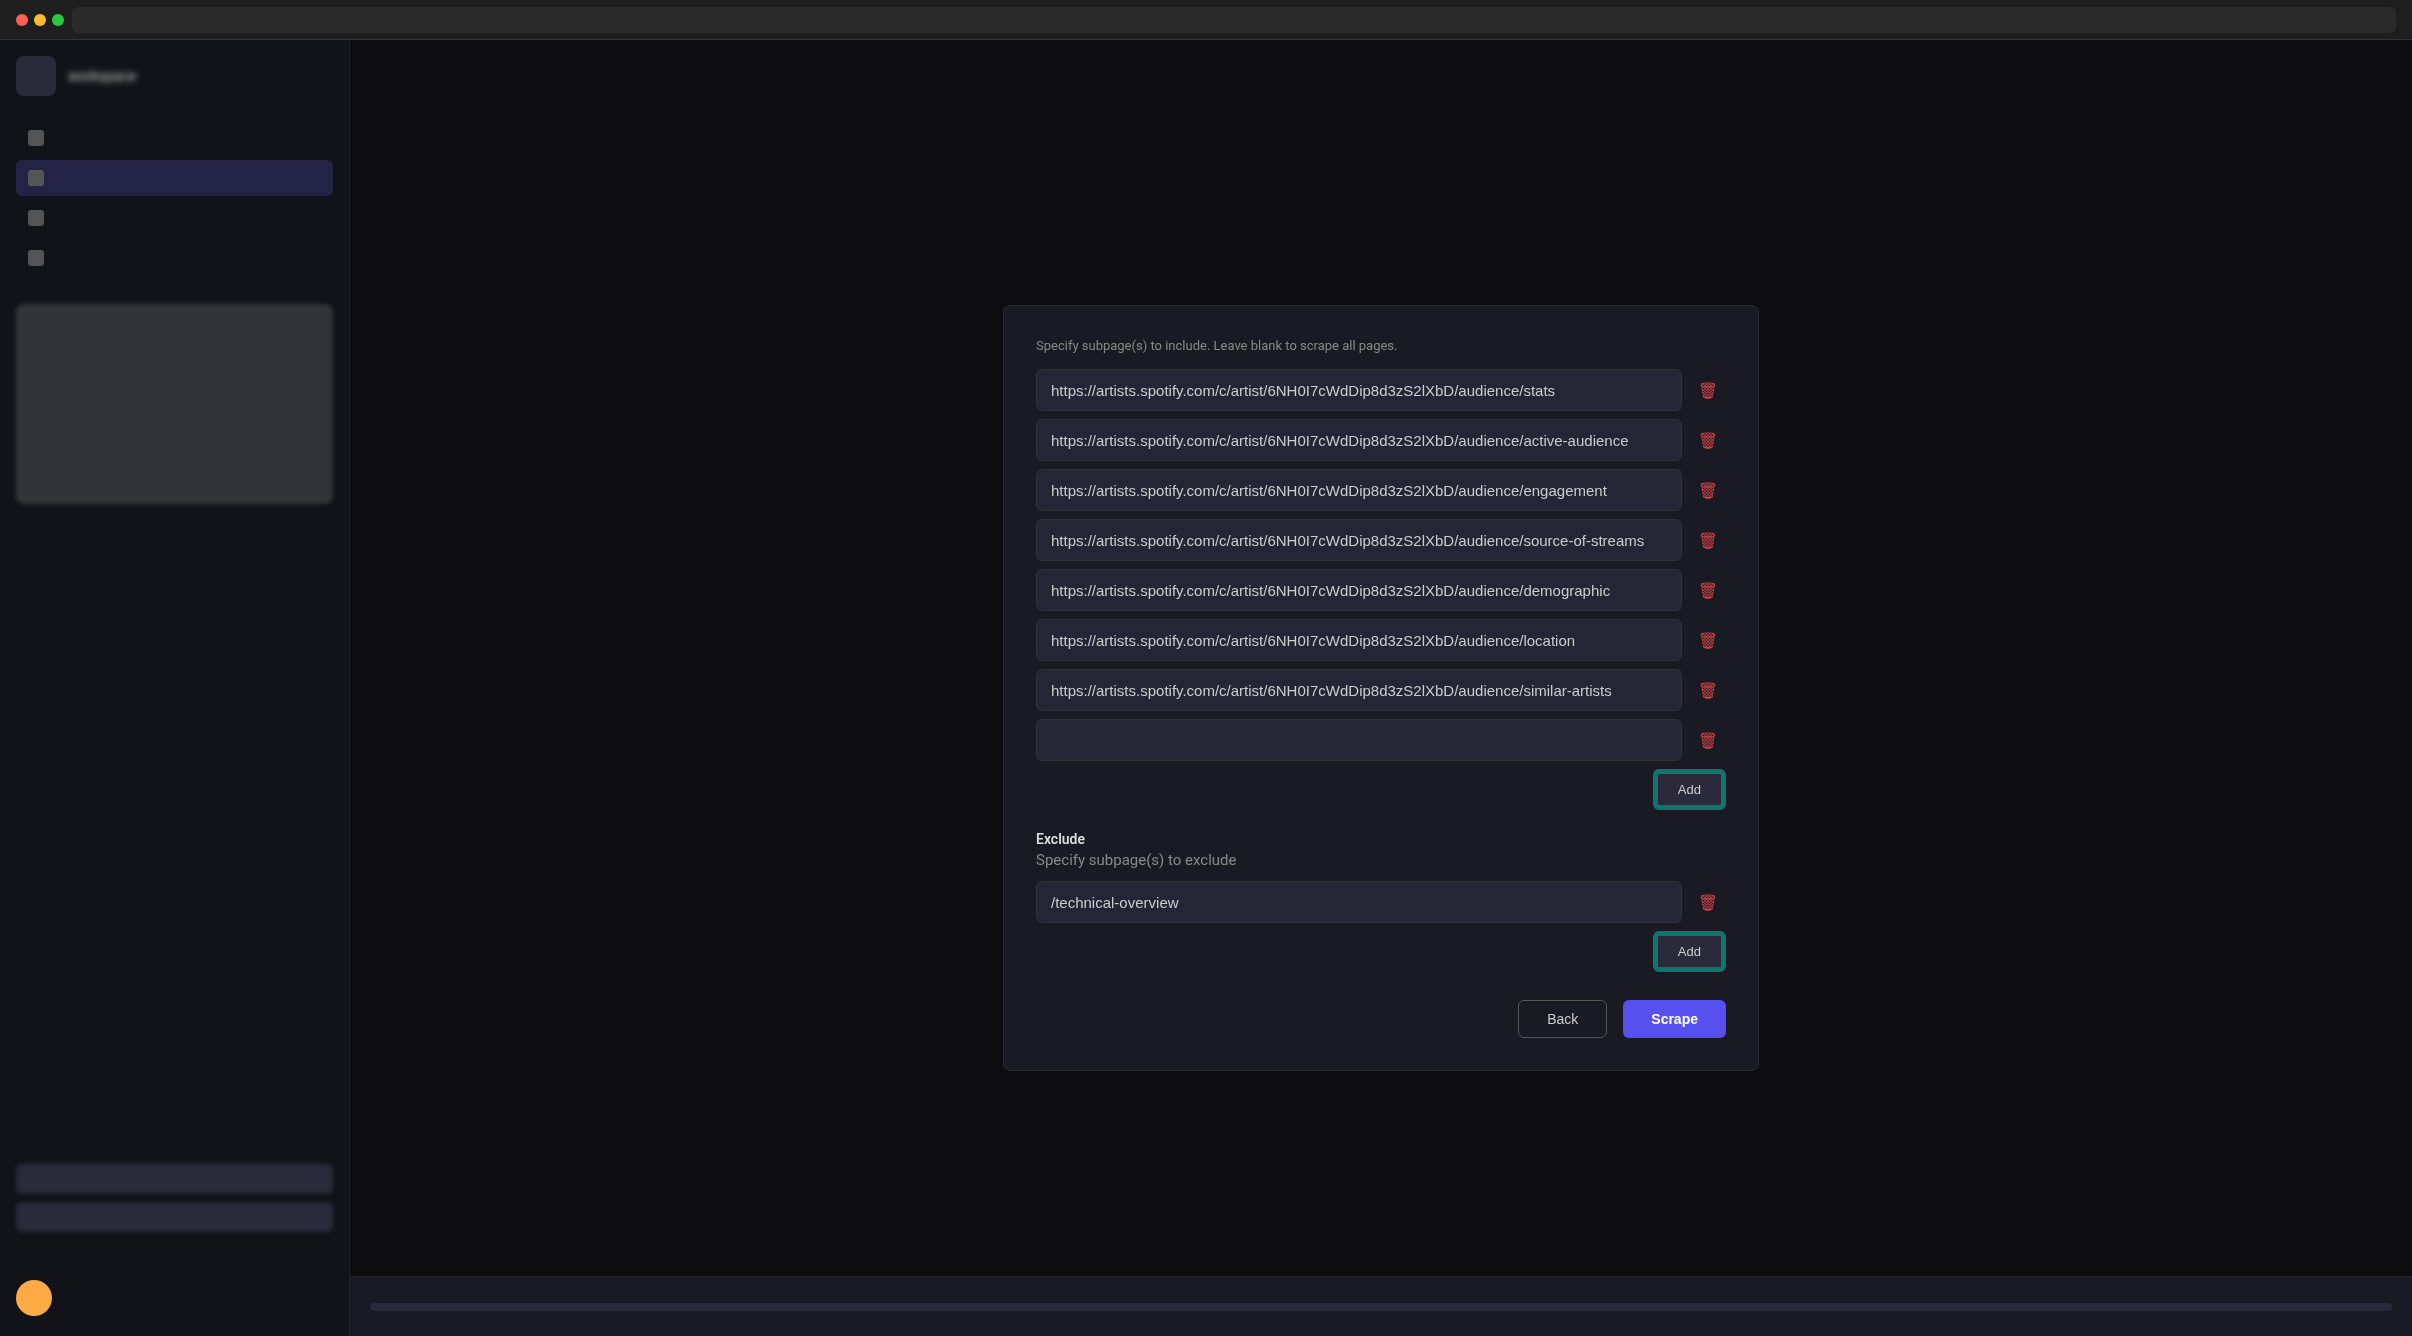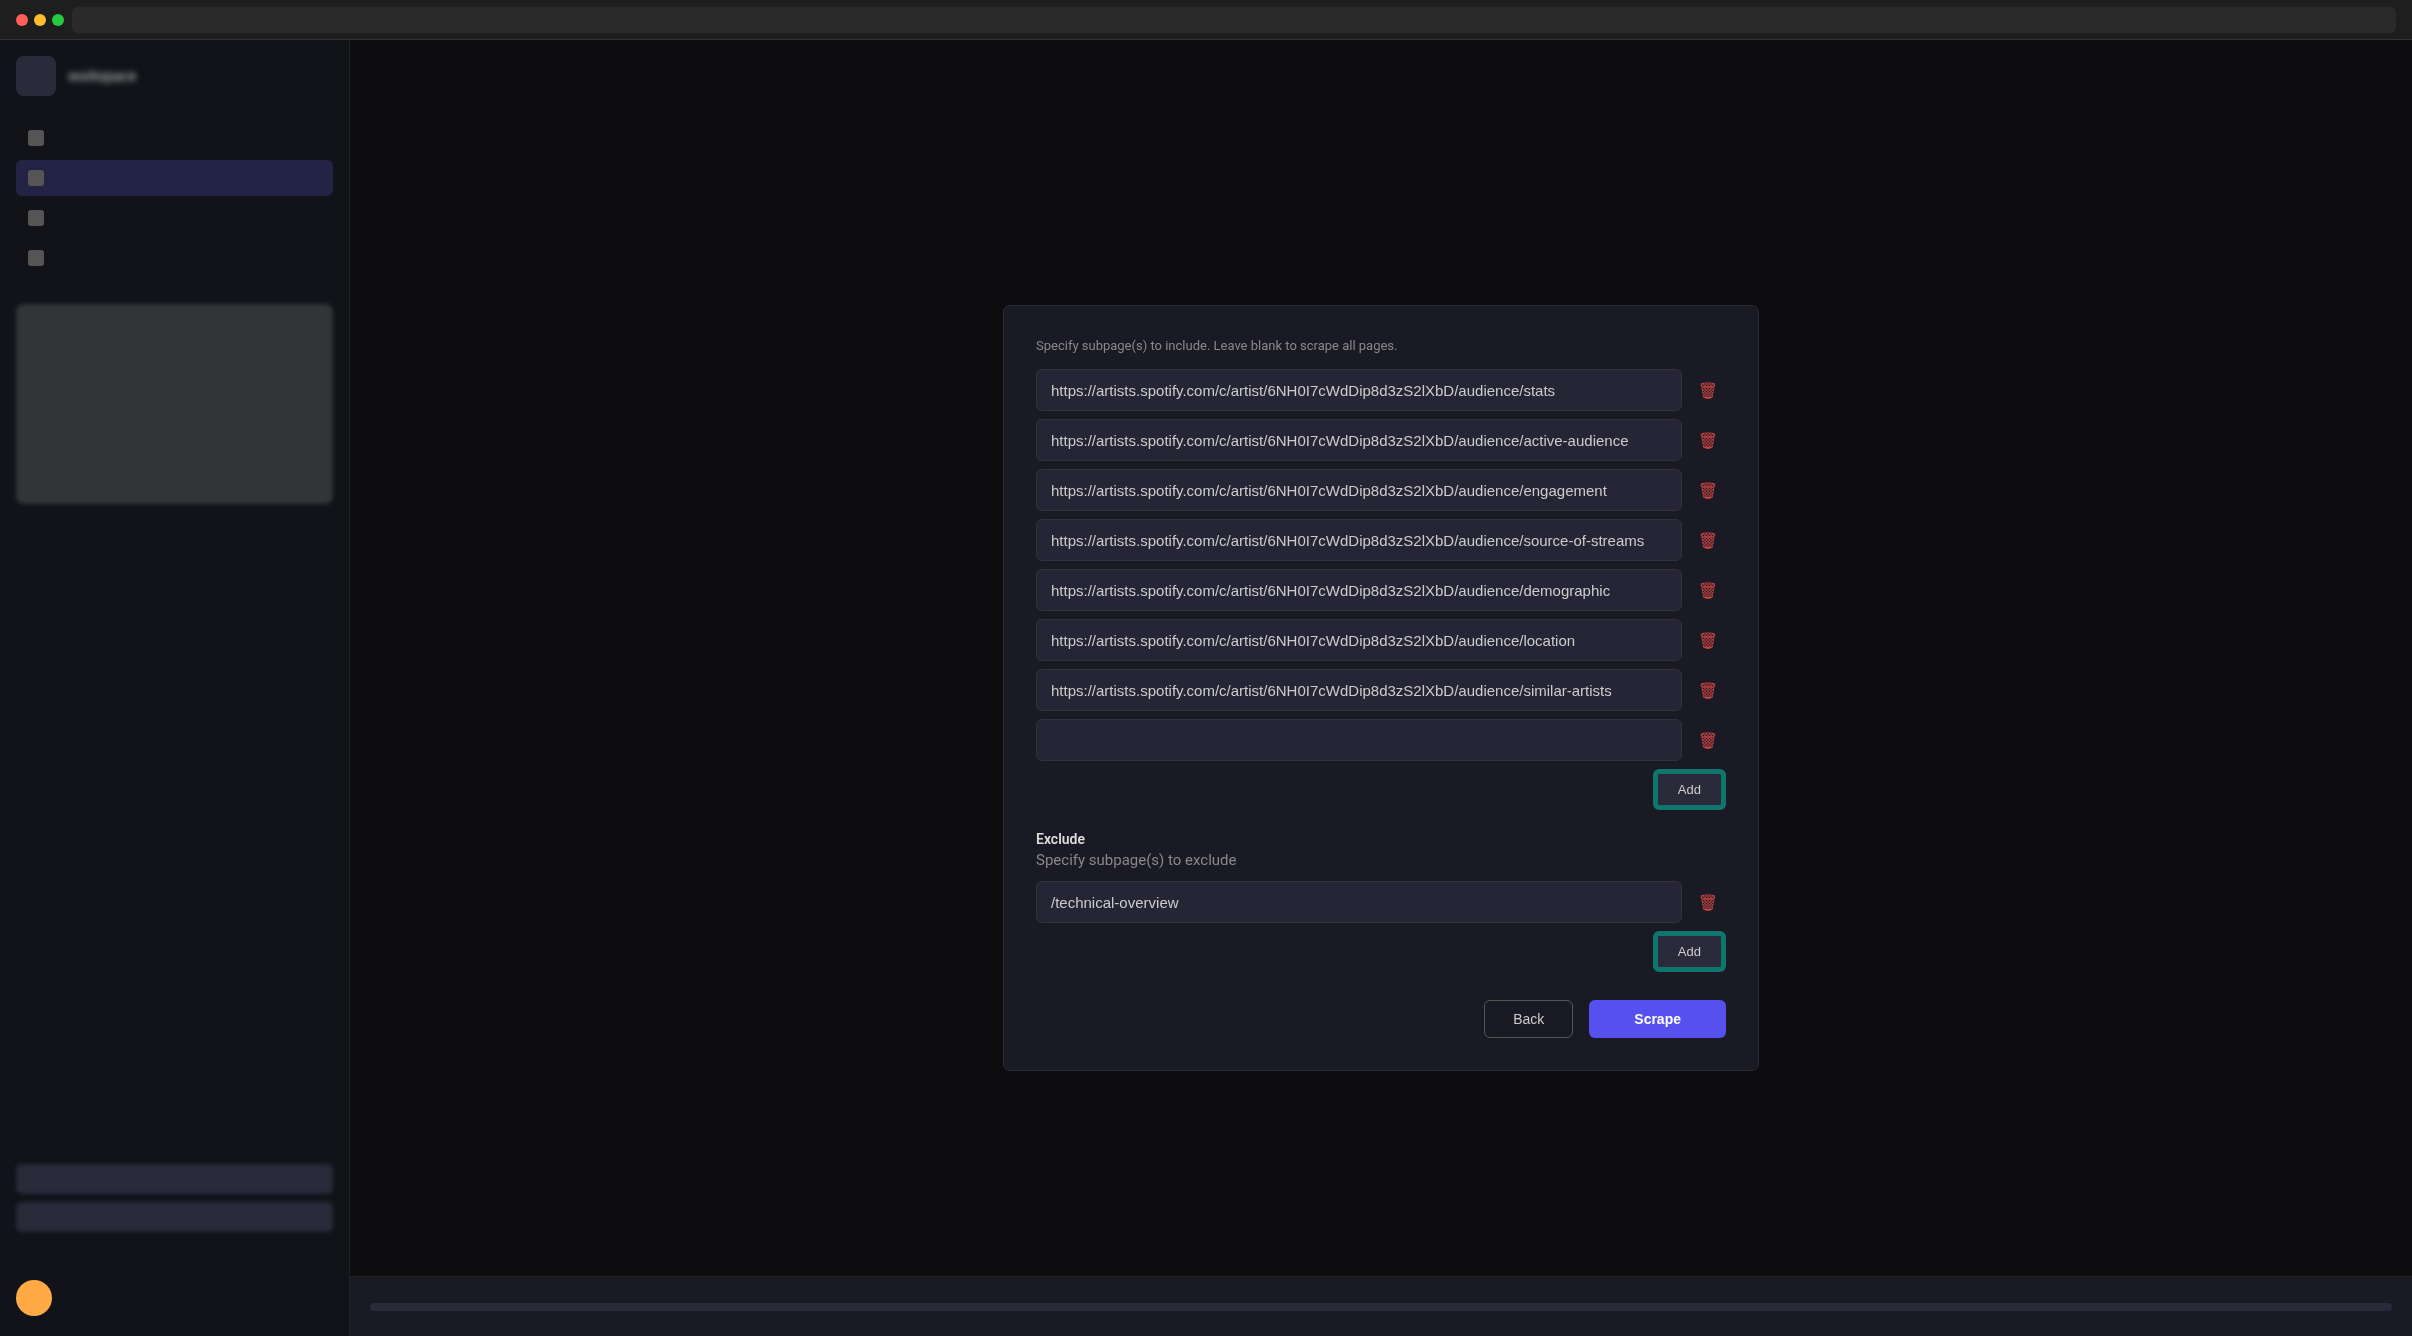--- a/index.html
+++ b/index.html
@@ -259,21 +259,21 @@
       padding: 10px 28px;
       background: transparent;
       border: 1px solid #555;
       border-radius: 6px;
       color: #ccc;
       font-size: 14px;
       cursor: pointer;
     }
 
     .scrape-btn {
-      padding: 10px 45px;
+      padding: 10px 28px;
       background: #5550ee;
       border: none;
       border-radius: 6px;
       color: #fff;
       font-size: 14px;
       font-weight: 600;
       cursor: pointer;
     }
 
     

